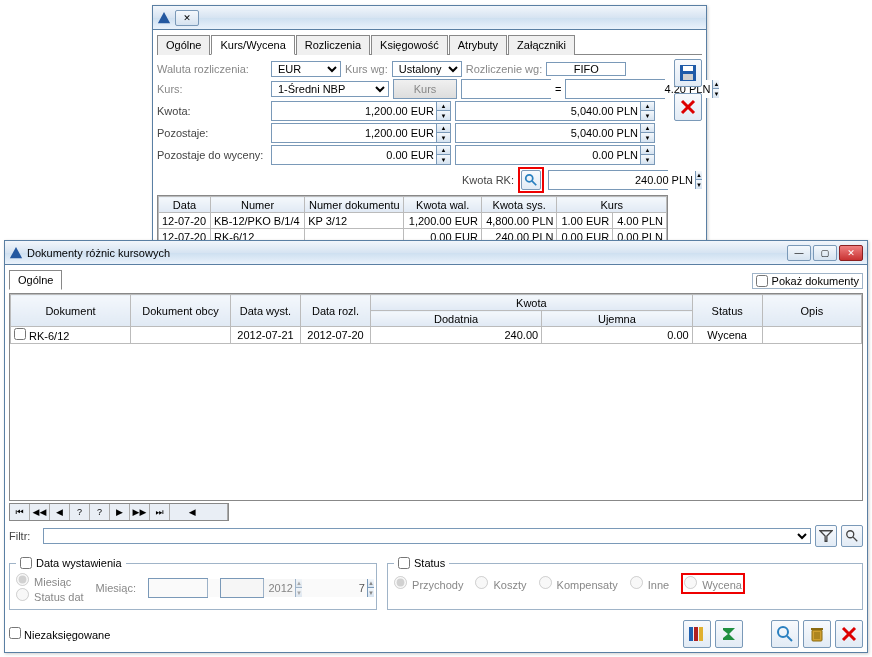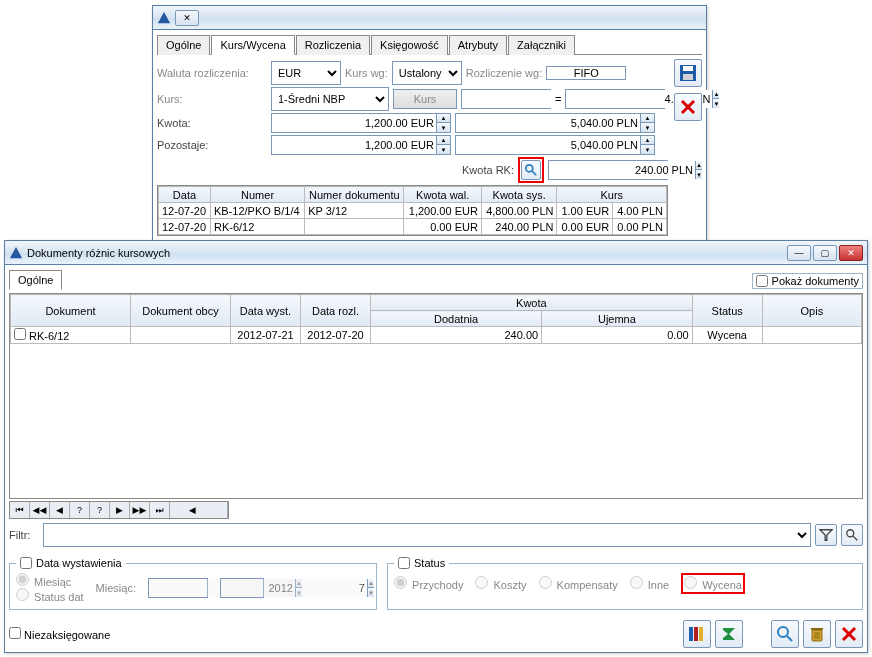--- a/index.html
+++ b/index.html
@@ -16,21 +16,21 @@
 .content { padding: 4px; }
 
 .tabs { display: flex; border-bottom: 1px solid #888; margin-bottom: 4px; }
 .tab { padding: 3px 8px; border: 1px solid #888; border-bottom: none; margin-right: 1px; background: #f0f0f0; cursor: pointer; position: relative; top: 1px; }
 .tab.active { background: #fff; border-bottom: 1px solid #fff; }
 
 .formrow { display: flex; align-items: center; margin: 2px 0; gap: 4px; }
 .lbl { color: #444; min-width: 110px; }
 .lbl.dis { color: #888; }
 select, input[type=text] { border: 1px solid #7a99b8; height: 14px; padding: 0 2px; background: #fff; font-size: 11px; }
-select { height: 24px; }
+select { height: 16px; }
 .numinput { display: flex; border: 1px solid #7a99b8; height: 20px; align-items: center; }
 .numinput input { border: none; text-align: right; height: 18px; padding: 0 2px; flex: 1; }
 .spinner { width: 14px; display: flex; flex-direction: column; }
 .spinbtn { height: 9px; border-left: 1px solid #7a99b8; background: linear-gradient(to bottom,#f4f8fc,#d6e3f0); font-size: 6px; display:flex; align-items:center; justify-content:center; cursor:pointer; }
 .spinbtn:first-child { border-bottom: 1px solid #7a99b8; }
 
 .iconbtn { width: 28px; height: 28px; border: 1px solid #7a99b8; background: linear-gradient(to bottom,#f8fafd,#e2ebf5); display: flex; align-items: center; justify-content: center; cursor: pointer; border-radius: 2px; }
 .hl-red { border: 2px solid #e00; padding: 1px; }
 
 .grid { border: 1px solid #888; background: #fff; }
@@ -126,20 +126,37 @@
      <span class="lbl">Pozostaje:</span>
      <div class="numinput" style="width:180px;">
               <input value="1,200.00 EUR" style="">
               <div class="spinner">
                 <div class="spinbtn">▲</div>
                 <div class="spinbtn">▼</div>
               </div>
             </div>
      <div class="numinput" style="width:200px;">
               <input value="5,040.00 PLN" style="">
+              <div class="spinner">
+                <div class="spinbtn">▲</div>
+                <div class="spinbtn">▼</div>
+              </div>
+            </div>
+    </div>
+    <div class="formrow">
+     <span class="lbl">Pozostaje do wyceny:</span>
+     <div class="numinput" style="width:180px;">
+              <input value="0.00 EUR" style="">
+              <div class="spinner">
+                <div class="spinbtn">▲</div>
+                <div class="spinbtn">▼</div>
+              </div>
+            </div>
+     <div class="numinput" style="width:200px;">
+              <input value="0.00 PLN" style="">
               <div class="spinner">
                 <div class="spinbtn">▲</div>
                 <div class="spinbtn">▼</div>
               </div>
             </div>
     </div>
     <div class="formrow" style="justify-content:flex-end;">
      <span class="lbl" style="min-width:auto;">Kwota RK:</span>
      <span class="hl-red">
       <div class="iconbtn" style="width:20px;height:20px;">

